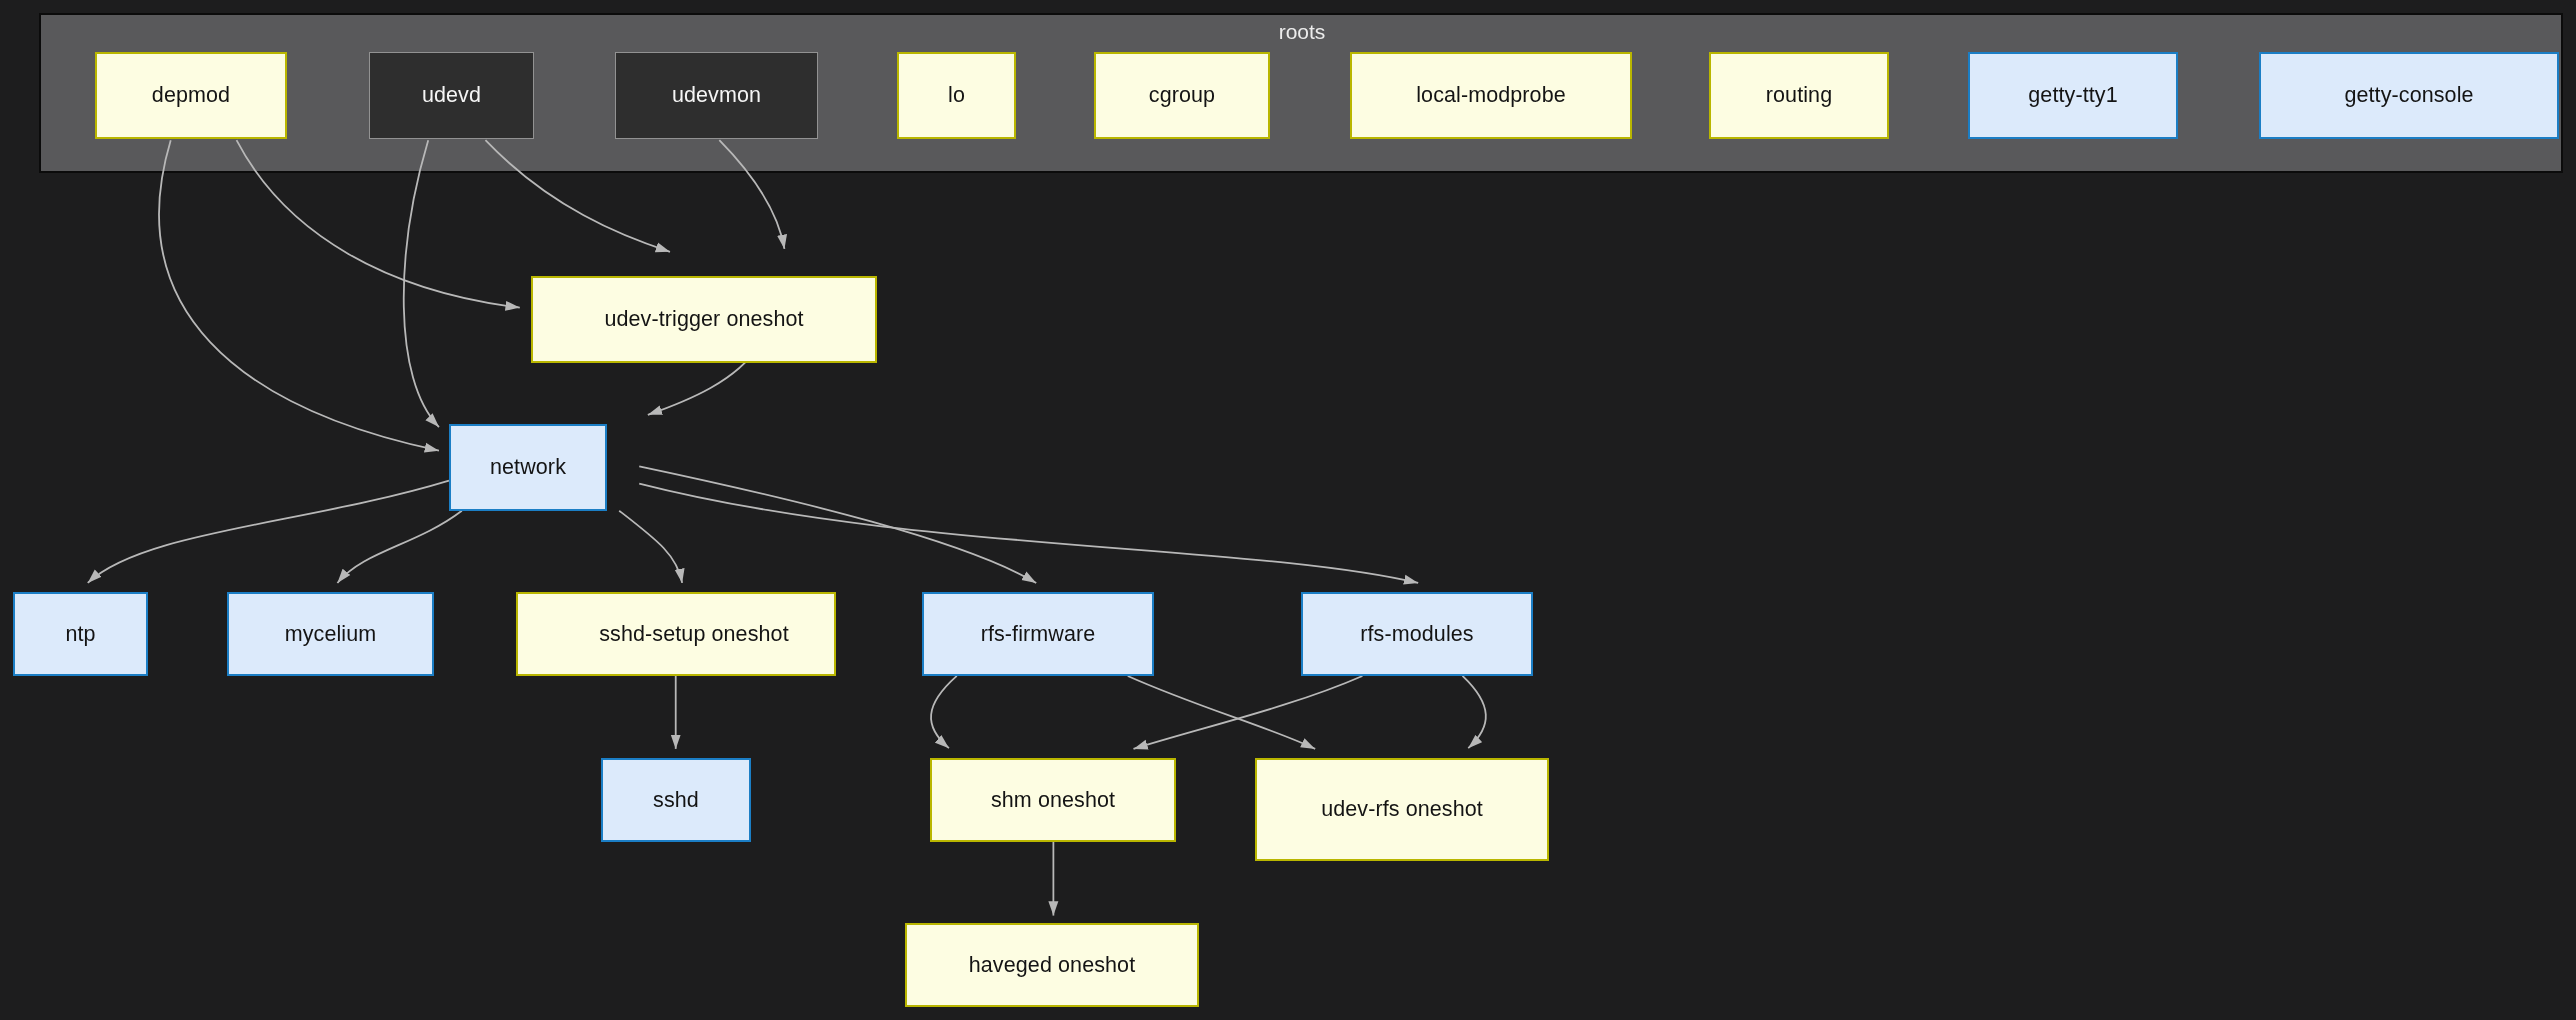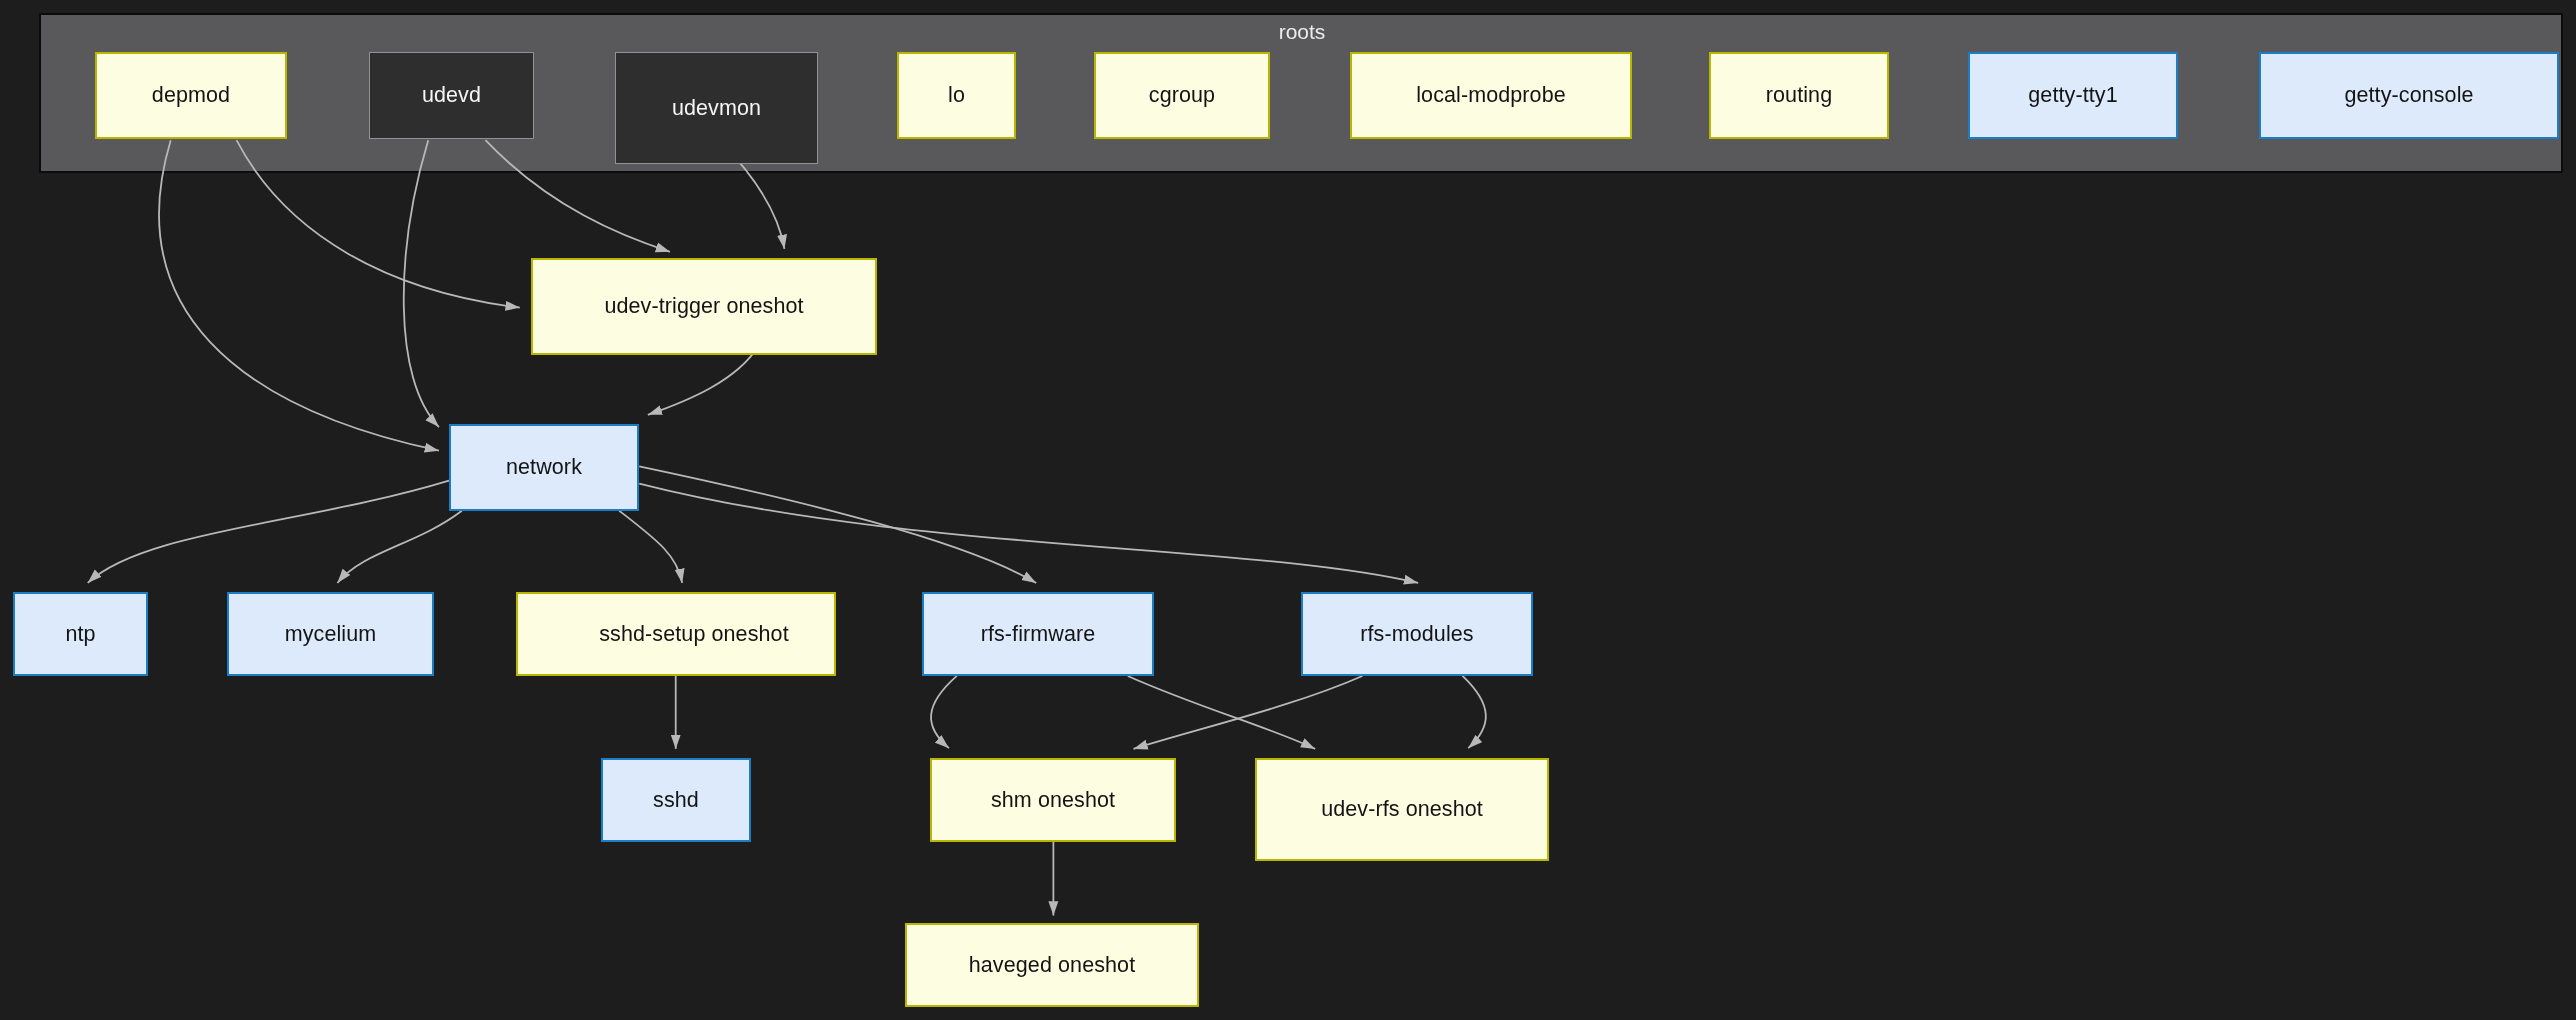--- a/index.html
+++ b/index.html
@@ -61,45 +61,45 @@
         <path d="M 1472,1177 L 1472,1280" class="edge" marker-end="url(#arrow)"></path>
       </g>
   </svg>
   <div id="nodes-layer">
       <div class="node cream" style="left: 95px; top: 52px; width: 192px; height: 87px;">
         <span>depmod</span>
       </div>
       <div class="node dark" style="left: 369px; top: 52px; width: 165px; height: 87px;">
         <span>udevd</span>
       </div>
-      <div class="node dark" style="left: 615px; top: 52px; width: 203px; height: 112px; align-items: center;">
+      <div class="node dark" style="left: 615px; top: 52px; width: 203px; height: 87px; align-items: center;">
         <span>udevmon</span>
       </div>
       <div class="node cream" style="left: 897px; top: 52px; width: 119px; height: 87px;">
         <span>lo</span>
       </div>
       <div class="node cream" style="left: 1094px; top: 52px; width: 176px; height: 87px;">
         <span>cgroup</span>
       </div>
       <div class="node cream" style="left: 1350px; top: 52px; width: 282px; height: 87px;">
         <span>local-modprobe</span>
       </div>
       <div class="node cream" style="left: 1709px; top: 52px; width: 180px; height: 87px;">
         <span>routing</span>
       </div>
       <div class="node blue" style="left: 1968px; top: 52px; width: 210px; height: 87px;">
         <span>getty-tty1</span>
       </div>
       <div class="node blue" style="left: 2259px; top: 52px; width: 300px; height: 87px;">
         <span>getty-console</span>
       </div>
-      <div class="node cream" style="left: 531px; top: 258px; width: 346px; height: 97px;">
+      <div class="node cream" style="left: 531px; top: 276px; width: 346px; height: 87px;">
         <span>udev-trigger oneshot</span>
       </div>
-      <div class="node blue" style="left: 449px; top: 424px; width: 190px; height: 87px;">
+      <div class="node blue" style="left: 449px; top: 424px; width: 158px; height: 87px;">
         <span>network</span>
       </div>
       <div class="node blue" style="left: 13px; top: 592px; width: 135px; height: 84px;">
         <span>ntp</span>
       </div>
       <div class="node blue" style="left: 227px; top: 592px; width: 207px; height: 84px;">
         <span>mycelium</span>
       </div>
       <div class="node cream" style="left: 516px; top: 592px; width: 320px; height: 84px; padding-left: 36px;">
         <span>sshd-setup oneshot</span>

